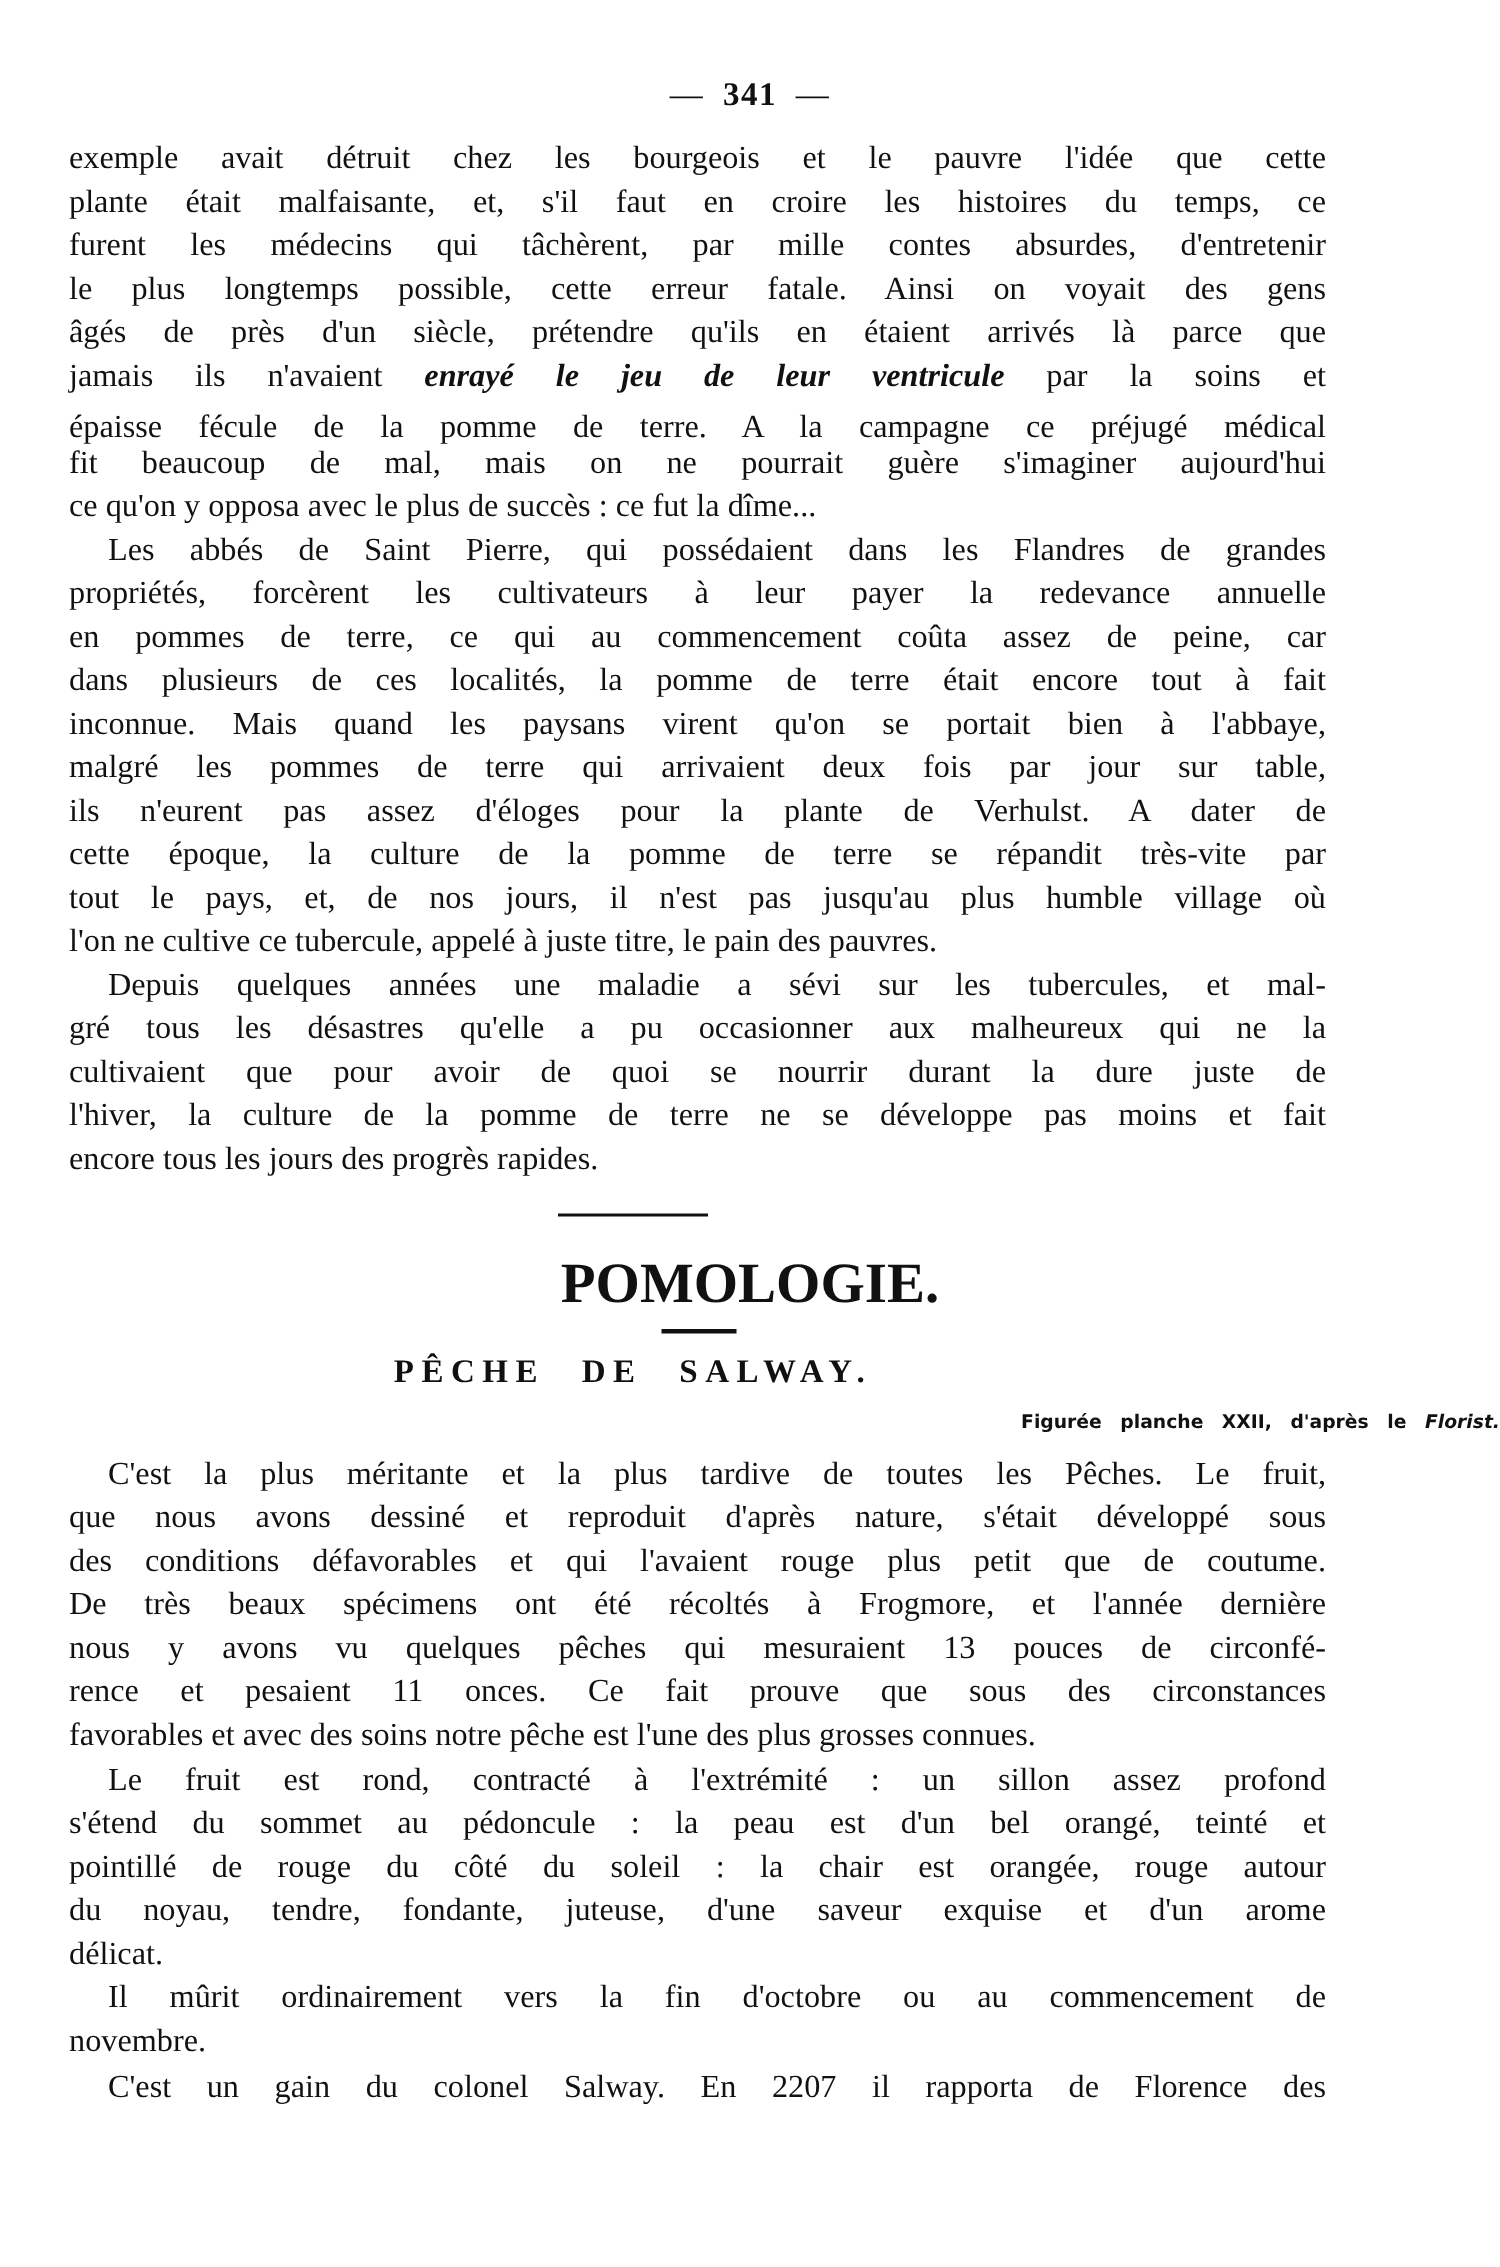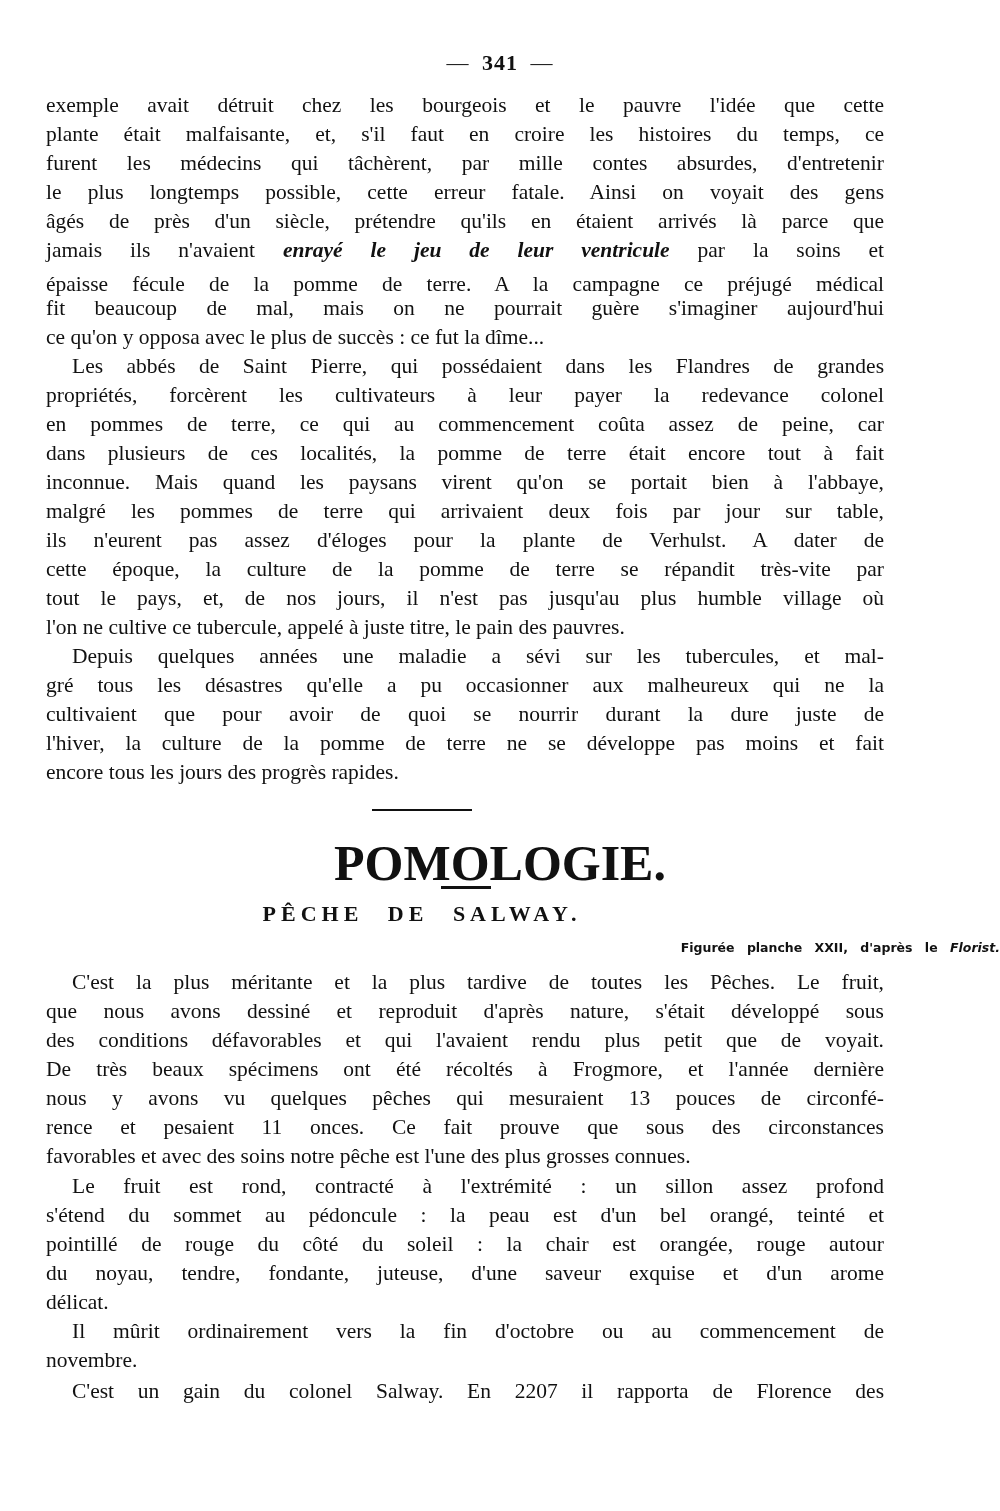--- a/index.html
+++ b/index.html
@@ -51,21 +51,21 @@
     .rule {
       position: absolute;
       height: 2px;
       background: #111;
     }
     .title {
       position: absolute;
       left: 0;
       width: 1000px;
       text-align: center;
-      font-size: 50px;
+      font-size: 38px;
       font-weight: bold;
       letter-spacing: 0px;
     }
     .subtitle {
       position: absolute;
       left: 0;
       width: 844px;
       text-align: center;
       font-size: 22px;
       font-weight: bold;
@@ -102,21 +102,21 @@
     <div class="line" style="top:178px">le plus longtemps possible, cette erreur fatale. Ainsi on voyait des gens</div>
     <div class="line" style="top:207px">âgés de près d'un siècle, prétendre qu'ils en étaient arrivés là parce que</div>
     <div class="line" style="top:236px"><span>jamais ils n'avaient </span><span class="it">enrayé le jeu de leur ventricule</span><span> par la soins et</span></div>
     <div class="line" style="top:270px">épaisse fécule de la pomme de terre. A la campagne ce préjugé médical</div>
     <div class="line" style="top:294px">fit beaucoup de mal, mais on ne pourrait guère s'imaginer aujourd'hui</div>
     <div class="line last" style="top:323px">ce qu'on y opposa avec le plus de succès : ce fut la dîme...</div>
   </div>
 
   <div>
     <div class="line indent" style="top:352px">Les abbés de Saint Pierre, qui possédaient dans les Flandres de grandes</div>
-    <div class="line" style="top:381px">propriétés, forcèrent les cultivateurs à leur payer la redevance colonel</div>
+    <div class="line" style="top:381px">propriétés, forcèrent les cultivateurs à leur payer la redevance annuelle</div>
     <div class="line" style="top:410px">en pommes de terre, ce qui au commencement coûta assez de peine, car</div>
     <div class="line" style="top:439px">dans plusieurs de ces localités, la pomme de terre était encore tout à fait</div>
     <div class="line" style="top:468px">inconnue. Mais quand les paysans virent qu'on se portait bien à l'abbaye,</div>
     <div class="line" style="top:497px">malgré les pommes de terre qui arrivaient deux fois par jour sur table,</div>
     <div class="line" style="top:526px">ils n'eurent pas assez d'éloges pour la plante de Verhulst. A dater de</div>
     <div class="line" style="top:555px">cette époque, la culture de la pomme de terre se répandit très-vite par</div>
     <div class="line" style="top:584px">tout le pays, et, de nos jours, il n'est pas jusqu'au plus humble village où</div>
     <div class="line last" style="top:613px">l'on ne cultive ce tubercule, appelé à juste titre, le pain des pauvres.</div>
   </div>
 
@@ -133,21 +133,21 @@
 <div class="title" style="top:834px">POMOLOGIE.</div>
 <div class="rule" style="left:441px; top:886px; width:50px; height:3px;"></div>
 <div class="subtitle" style="top:901px">PÊCHE DE SALWAY.</div>
 <div class="caption" style="top:940px"><span>Figurée planche XXII, d'après le </span><span class="it">Florist.</span></div>
 
 <div class="page">
 
   <div>
     <div class="line indent" style="top:968px">C'est la plus méritante et la plus tardive de toutes les Pêches. Le fruit,</div>
     <div class="line" style="top:997px">que nous avons dessiné et reproduit d'après nature, s'était développé sous</div>
-    <div class="line" style="top:1026px">des conditions défavorables et qui l'avaient rendu plus petit que de voyait.</div>
+    <div class="line" style="top:1026px">des conditions défavorables et qui l'avaient rouge plus petit que de coutume.</div>
     <div class="line" style="top:1055px">De très beaux spécimens ont été récoltés à Frogmore, et l'année dernière</div>
     <div class="line" style="top:1084px">nous y avons vu quelques pêches qui mesuraient 13 pouces de circonfé-</div>
     <div class="line" style="top:1113px">rence et pesaient 11 onces. Ce fait prouve que sous des circonstances</div>
     <div class="line last" style="top:1142px">favorables et avec des soins notre pêche est l'une des plus grosses connues.</div>
   </div>
 
   <div>
     <div class="line indent" style="top:1172px">Le fruit est rond, contracté à l'extrémité : un sillon assez profond</div>
     <div class="line" style="top:1201px">s'étend du sommet au pédoncule : la peau est d'un bel orangé, teinté et</div>
     <div class="line" style="top:1230px">pointillé de rouge du côté du soleil : la chair est orangée, rouge autour</div>

